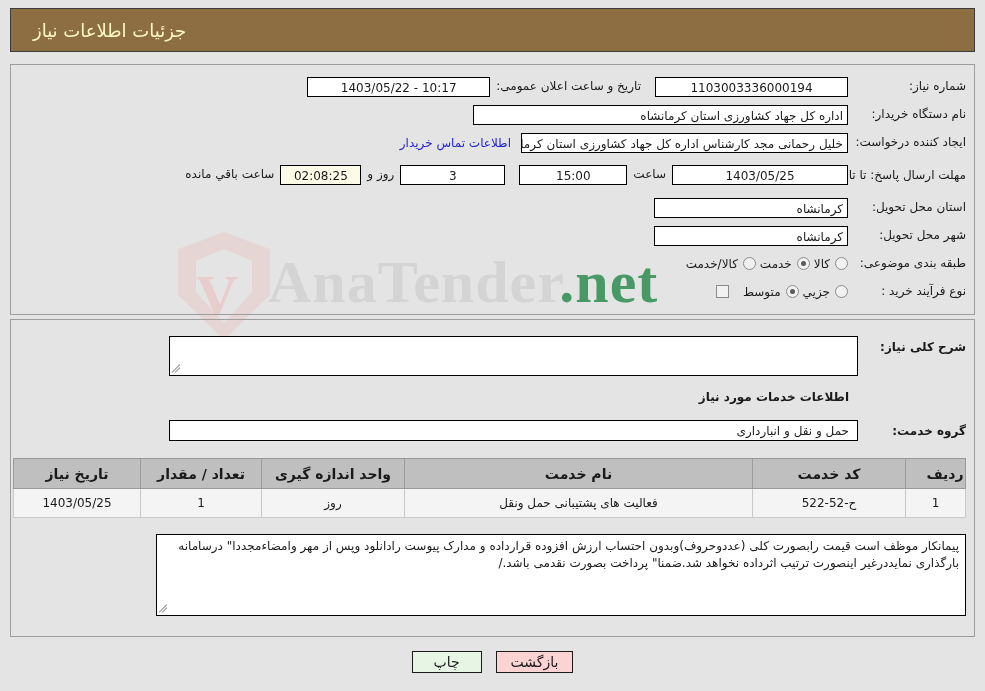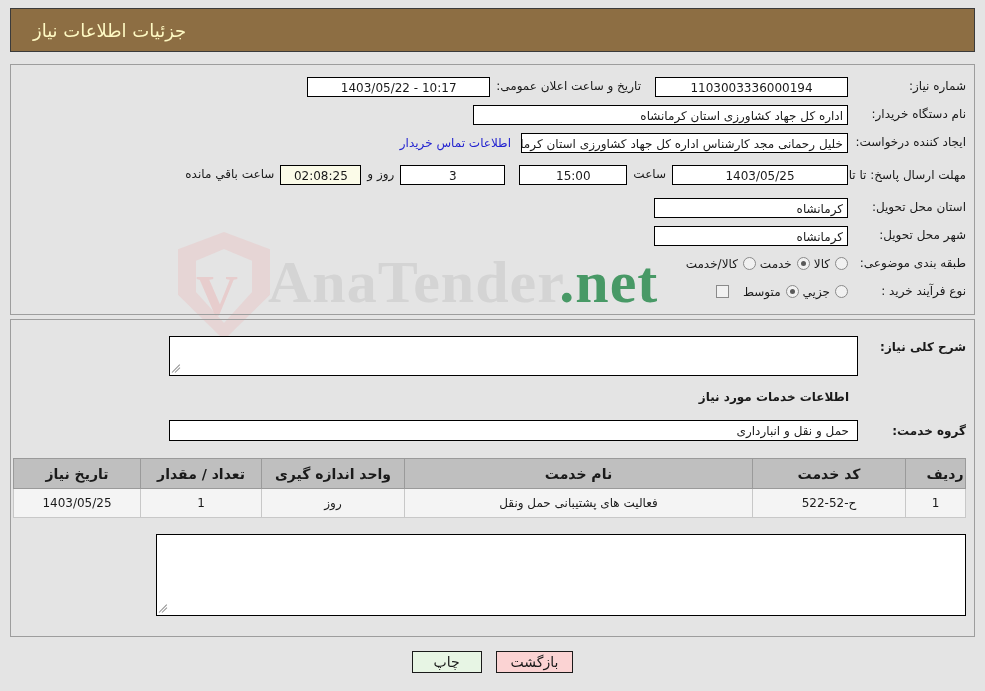--- a/index.html
+++ b/index.html
@@ -518,20 +518,21 @@
           <td>فعالیت های پشتیبانی حمل ونقل</td>
           <td>روز</td>
           <td>1</td>
           <td>1403/05/25</td>
         </tr>
       </tbody>
     </table>
 
     <div class="notes-row">
       <div class="textarea ta-notes">
+        <span>پیمانکار موظف است قیمت رابصورت کلی (عددوحروف)وبدون احتساب ارزش افزوده قرارداده و مدارک پیوست رادانلود وپس از مهر وامضاءمجددا" درسامانه بارگذاری نمایددرغیر اینصورت ترتیب اثرداده نخواهد شد.ضمنا" پرداخت بصورت نقدمی باشد./</span>
         <span class="resizer">
             <i></i>
             <i></i>
           </span>
       </div>
     </div>
 
   </div>
 
   <div class="footer">

